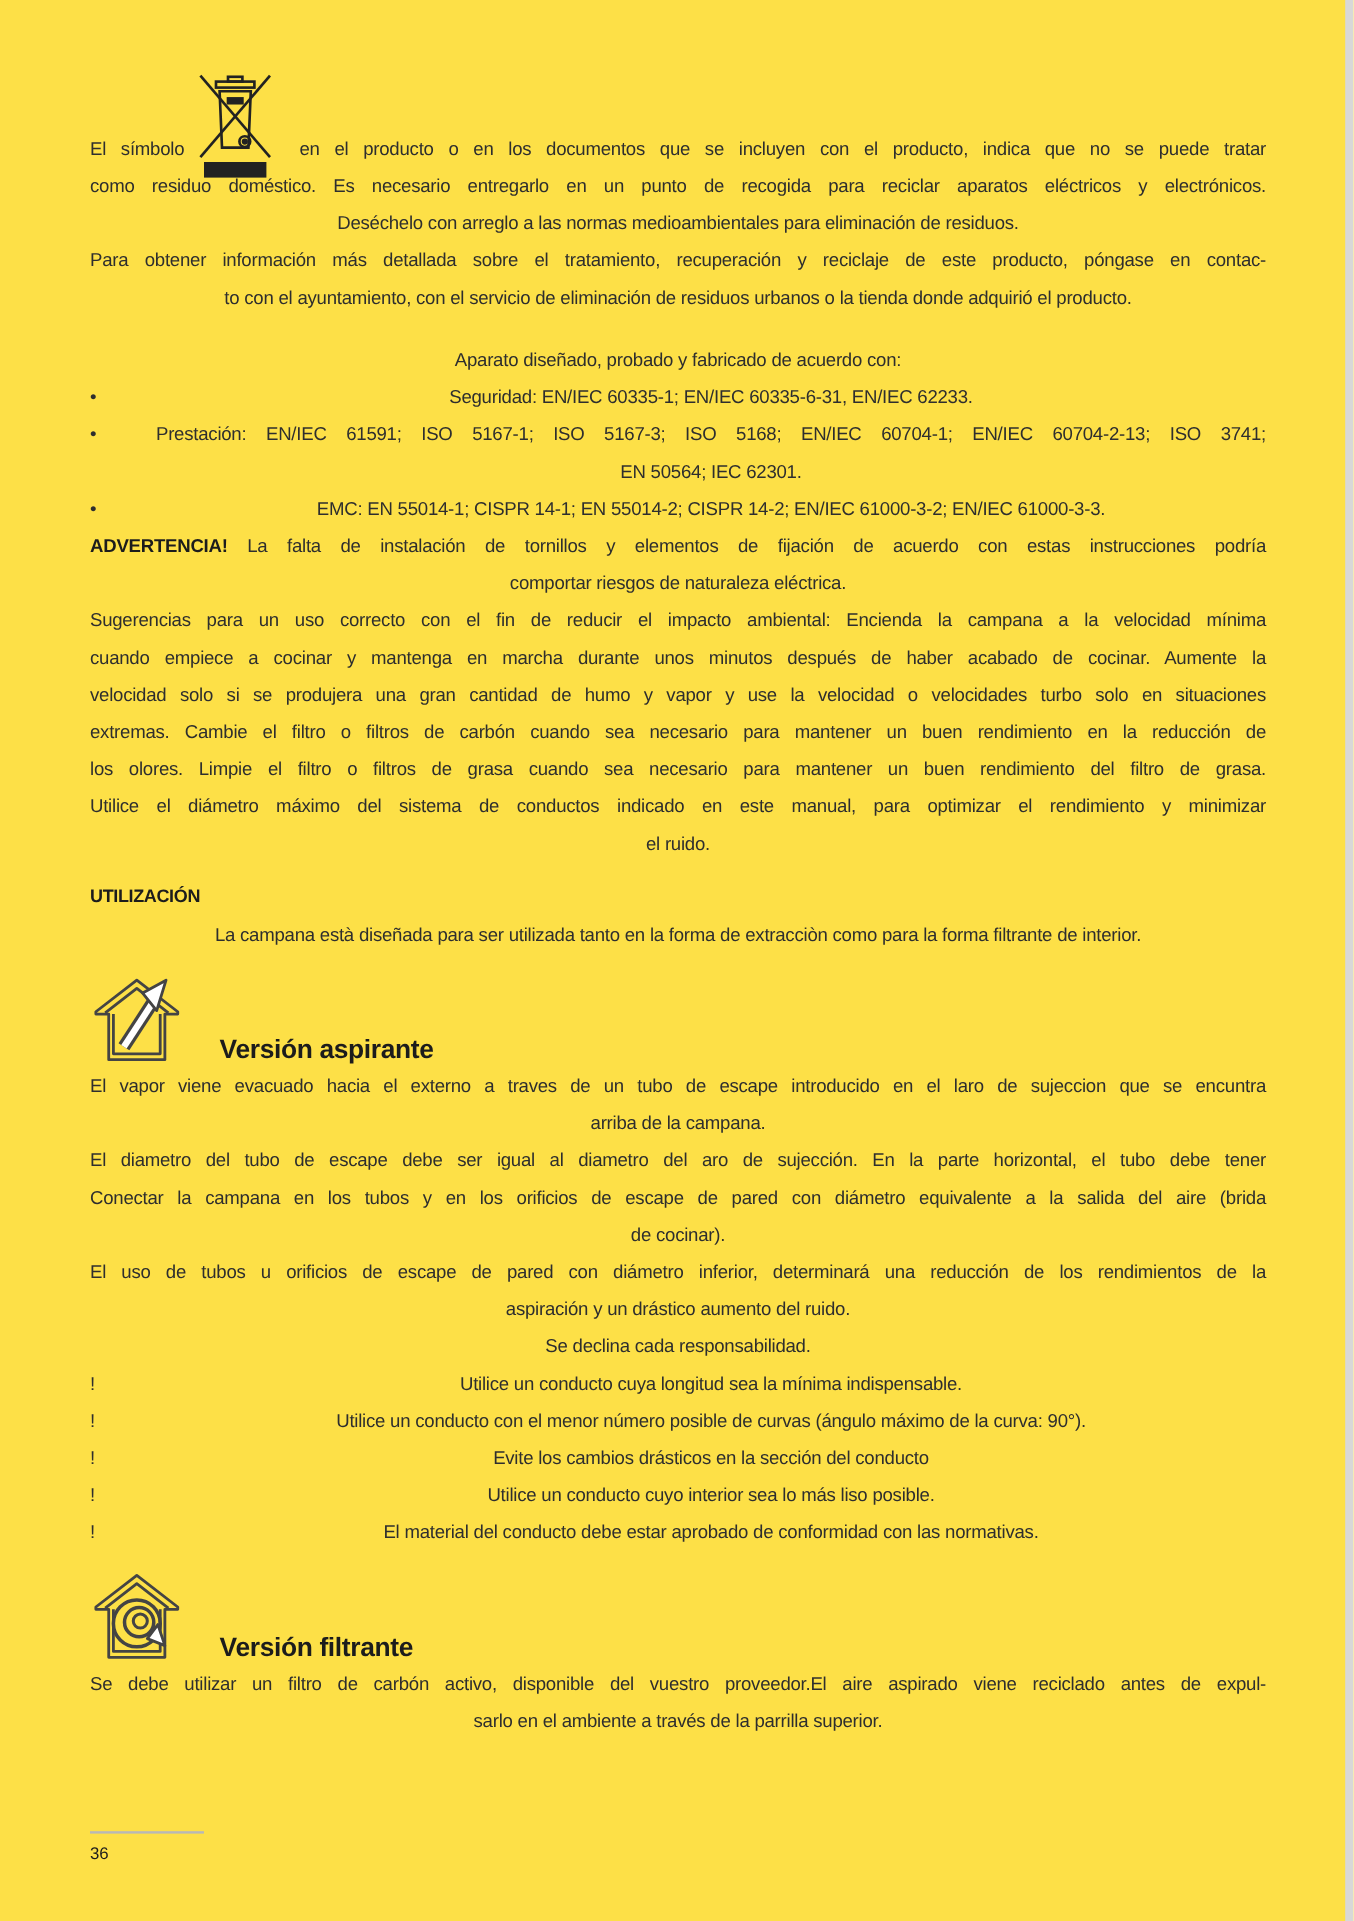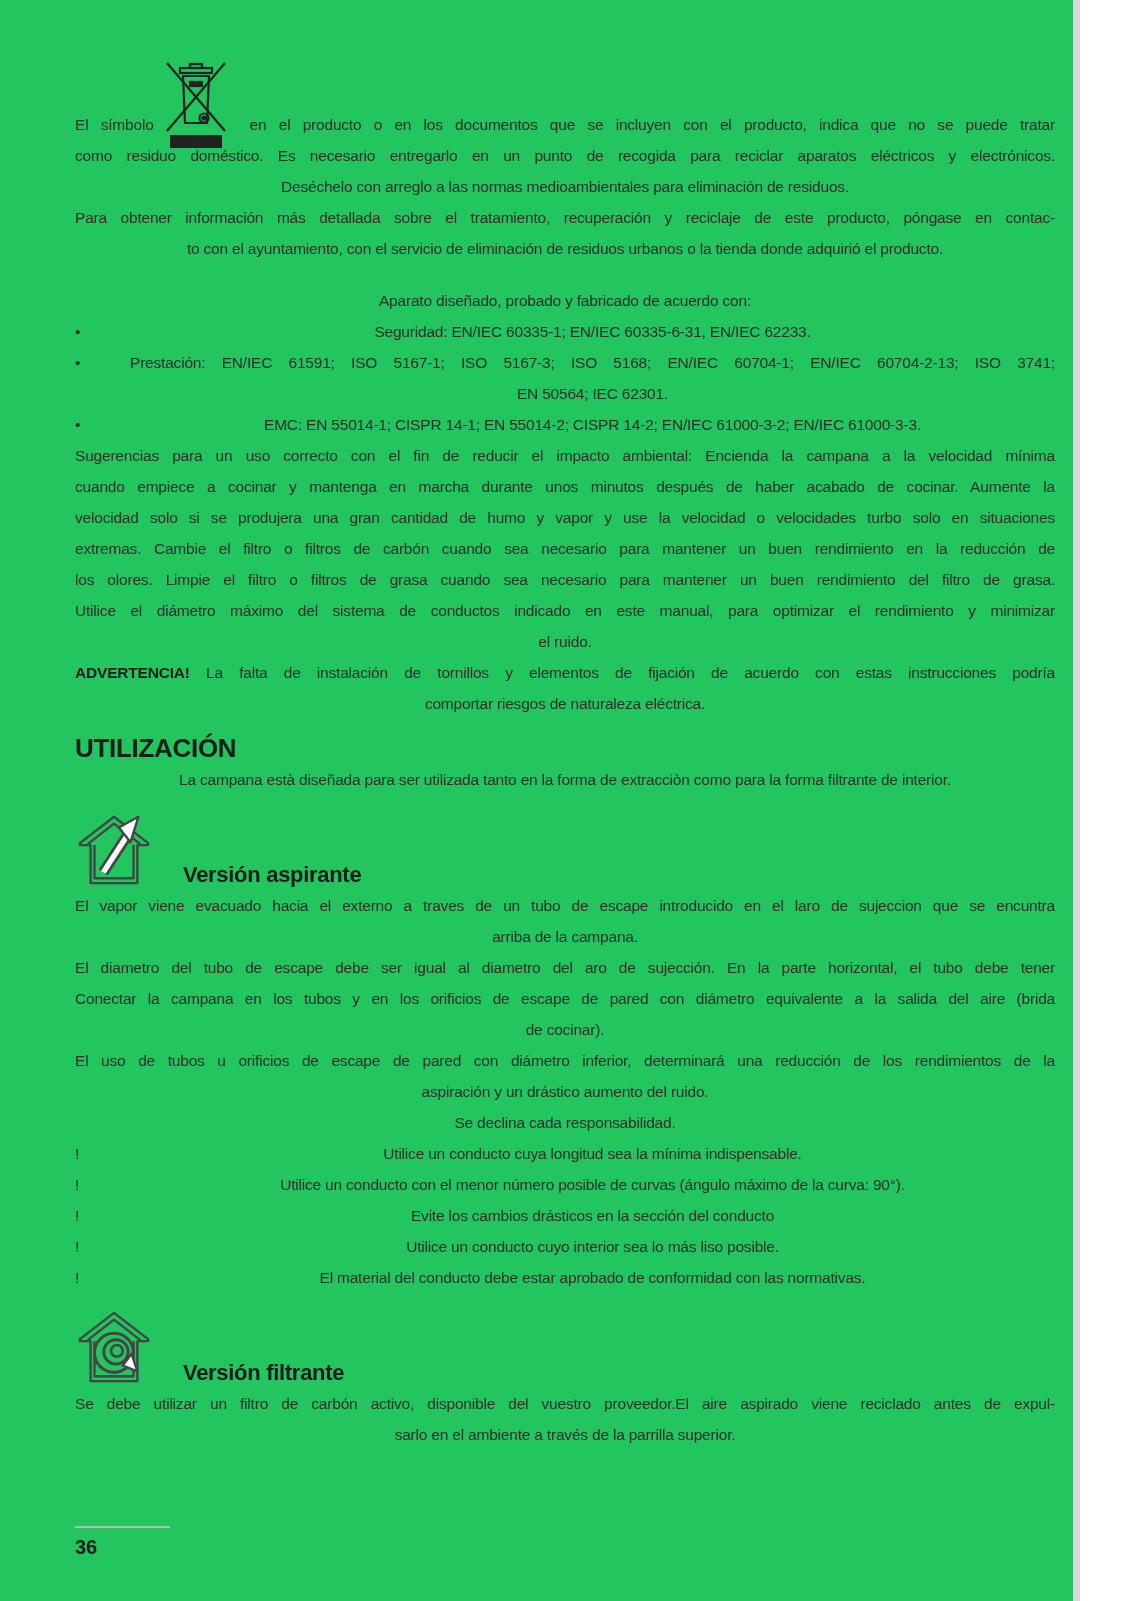--- a/index.html
+++ b/index.html
@@ -1,46 +1,45 @@
 <!DOCTYPE html>
 <html><head>
 <meta charset="utf-8">
 <style>
   html,body{margin:0;padding:0;background:#ffffff;}
   .page{
     position:relative;
-    width:1040px;height:1601px;
-    background:#22c55e;
+    width:1128px;height:1601px;
+    background:#fde047;
     font-family:"Liberation Sans", sans-serif;
     color:#2e2e2e;
     overflow:hidden;
-    padding-left:40px;
   }
   .edge-right{position:absolute;top:0;right:0;width:7px;height:100%;background:#d8d8d8;}
   .content{
     position:absolute;left:75px;top:109px;width:980px;
     font-size:15.5px;letter-spacing:-0.2px;
   }
   .ln{height:31px;line-height:31px;white-space:normal;text-align:center;}
   .ln.just{text-align:justify;text-align-last:justify;}
   .gap{width:100%;}
-  .h1{font-size:26px;line-height:32px;font-weight:bold;color:#1c1c1c;margin-top:13px;letter-spacing:-0.3px;}
+  .h1{font-size:15px;line-height:32px;font-weight:bold;color:#1c1c1c;margin-top:13px;letter-spacing:-0.3px;}
   .para{margin:0;}
   .li-row{display:flex;}
   .li-marker{flex:0 0 55px;height:31px;line-height:31px;color:#2e2e2e;}
   .li-body{flex:1;min-width:0;}
   .icon-head{display:flex;align-items:flex-end;gap:30px;margin-top:11px;height:84px;}
   .icon-head .h2{font-size:22px;font-weight:bold;color:#1c1c1c;padding-bottom:2px;letter-spacing:-0.3px;}
   .icon-box{flex:0 0 auto;line-height:0;}
   .weee-wrap{display:inline-block;position:relative;width:96px;height:31px;vertical-align:bottom;}
   .weee-wrap svg{position:absolute;left:10px;bottom:-9px;}
   b{color:#1c1c1c;}
   .footer{position:absolute;left:75px;top:1526px;}
   .footer-rule{width:95px;height:2px;background:#b8b8b8;}
-  .footer-num{font-size:20px;font-weight:bold;color:#1c1c1c;margin-top:8px;font-family:"Liberation Sans",sans-serif;}
+  .footer-num{font-size:14px;font-weight:normal;color:#1c1c1c;margin-top:8px;font-family:"Liberation Sans",sans-serif;}
 </style>
 </head>
 <body>
 
 <div class="page">
   <div class="content">
       <div class="para">
         <div class="ln just"><span>El símbolo</span><span class="weee-wrap"><svg width="64" height="92" viewBox="0 0 64 92" fill="none" stroke="#222" stroke-width="2.2">
     <line x1="3" y1="6" x2="61" y2="74"></line>
               <line x1="61" y1="6" x2="3" y2="74"></line>
@@ -74,31 +73,31 @@
           <div class="ln">EN 50564; IEC 62301.</div>
         </div>
       </div>
       <div class="li-row">
         <div class="li-marker">•</div>
         <div class="li-body">
           <div class="ln">EMC: EN 55014-1; CISPR 14-1; EN 55014-2; CISPR 14-2; EN/IEC 61000-3-2; EN/IEC 61000-3-3.</div>
         </div>
       </div>
       <div class="para">
+        <div class="ln just"><b>ADVERTENCIA!</b> La falta de instalación de tornillos y elementos de fijación de acuerdo con estas instrucciones podría</div>
+        <div class="ln">comportar riesgos de naturaleza eléctrica.</div>
+      </div>
+      <div class="para">
         <div class="ln just">Sugerencias para un uso correcto con el fin de reducir el impacto ambiental: Encienda la campana a la velocidad mínima</div>
         <div class="ln just">cuando empiece a cocinar y mantenga en marcha durante unos minutos después de haber acabado de cocinar. Aumente la</div>
         <div class="ln just">velocidad solo si se produjera una gran cantidad de humo y vapor y use la velocidad o velocidades turbo solo en situaciones</div>
         <div class="ln just">extremas. Cambie el filtro o filtros de carbón cuando sea necesario para mantener un buen rendimiento en la reducción de</div>
         <div class="ln just">los olores. Limpie el filtro o filtros de grasa cuando sea necesario para mantener un buen rendimiento del filtro de grasa.</div>
         <div class="ln just">Utilice el diámetro máximo del sistema de conductos indicado en este manual, para optimizar el rendimiento y minimizar</div>
         <div class="ln">el ruido.</div>
-      </div>
-      <div class="para">
-        <div class="ln just"><b>ADVERTENCIA!</b> La falta de instalación de tornillos y elementos de fijación de acuerdo con estas instrucciones podría</div>
-        <div class="ln">comportar riesgos de naturaleza eléctrica.</div>
       </div>
       <div class="h1">UTILIZACIÓN</div>
       <div class="para">
         <div class="ln">La campana està diseñada para ser utilizada tanto en la forma de extracciòn como para la forma filtrante de interior.</div>
       </div>
       <div class="icon-head">
         <span class="icon-box"><svg width="78" height="84" viewBox="0 0 80 84" fill="none" stroke="#444" stroke-width="2.4" stroke-linejoin="round">
     <path d="M5,37 L40,10 L75,37 L75,39 L64,39 L64,78 L16,78 L16,39 L5,39 Z"></path>
     <path d="M13,38 L40,17 L67,38 M60,39 L60,73 L20,73 L20,39"></path>
     <line x1="29" y1="67" x2="53" y2="30" stroke="#444" stroke-width="11"></line>

